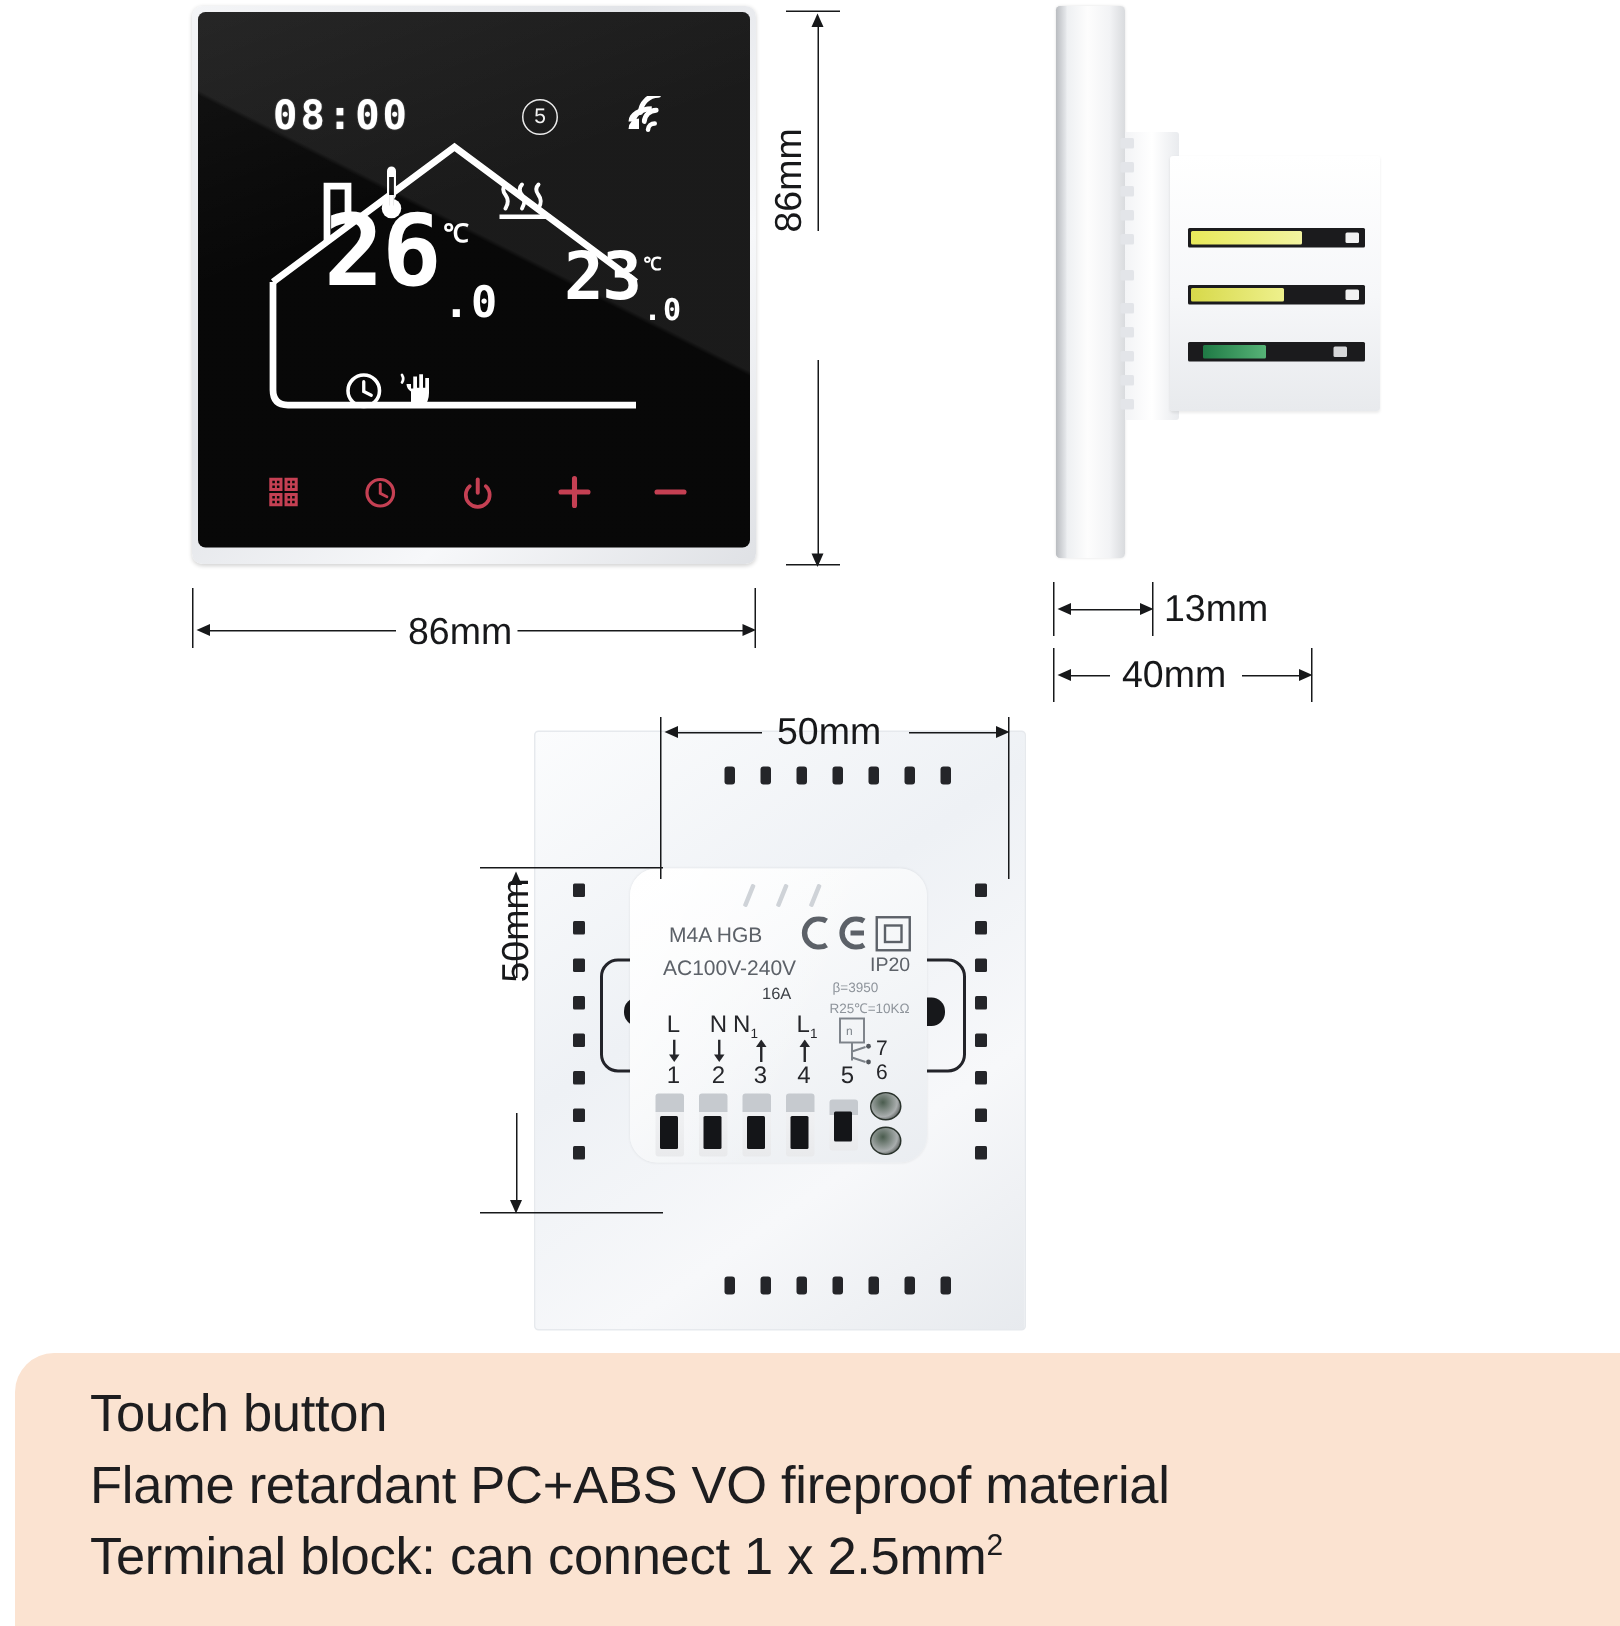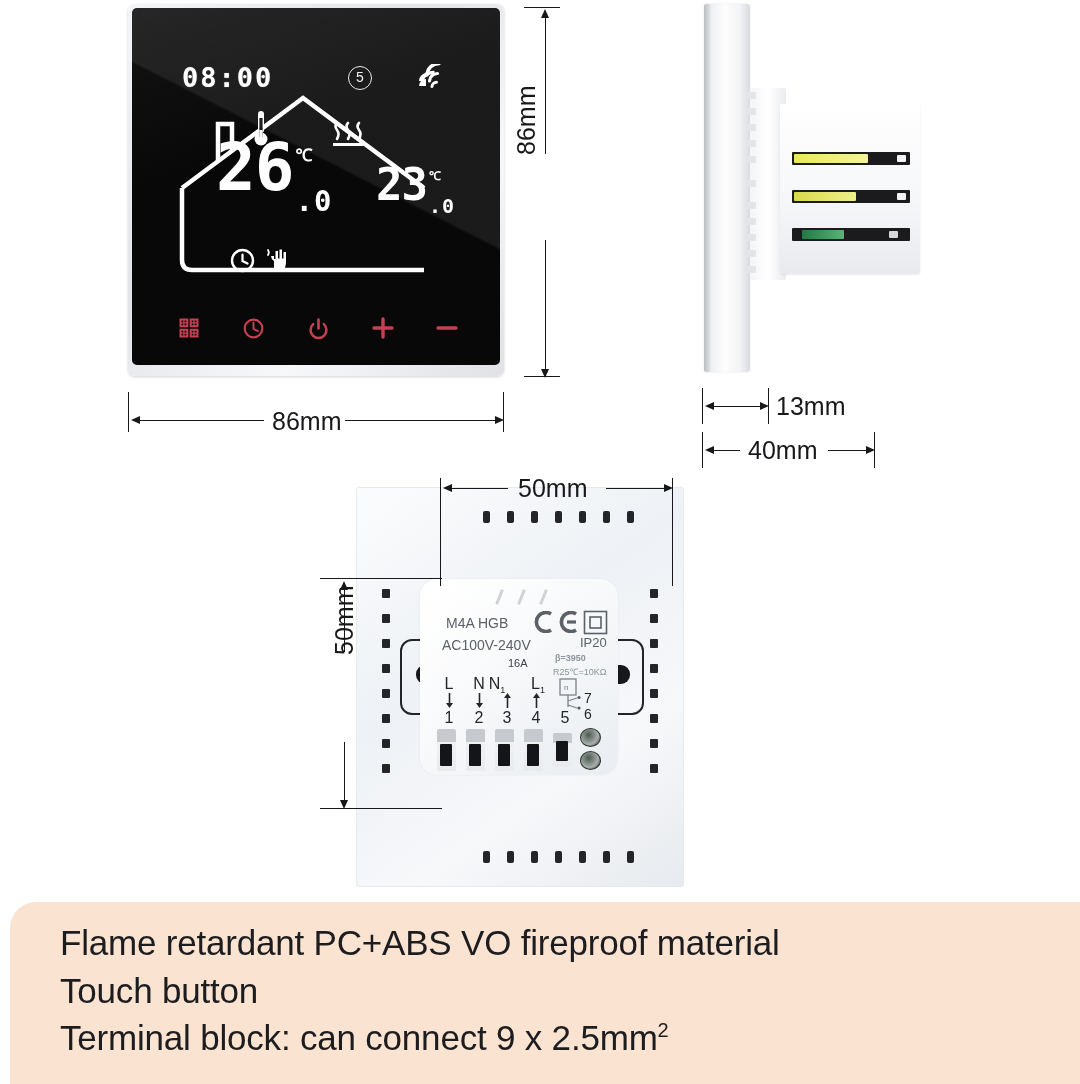--- a/index.html
+++ b/index.html
@@ -662,21 +662,21 @@
       <path d="M33 11 h9" stroke="#5c6168" stroke-width="3.2"></path>
     </svg>
 
     <svg style="position:absolute; left:163px; top:31px;" width="25" height="25" viewBox="0 0 25 25">
       <rect x="1.5" y="1.5" width="22" height="22" stroke="#5c6168" stroke-width="1.6" fill="none"></rect>
       <rect x="7" y="7" width="11" height="11" stroke="#5c6168" stroke-width="1.6" fill="none"></rect>
     </svg>
     <div class="mod-text" style="left:160px; top:56px; font-size:13px;">IP20</div>
 
     <div class="mod-text" style="left:88px; top:78px; font-size:11px; color:#3d4147;">16A</div>
-    <div class="mod-text" style="left:135px; top:74px; font-size:9px; color:#8e949b;font-weight:bold;">β=3950</div>
+    <div class="mod-text" style="left:135px; top:74px; font-size:9px; color:#8e949b;">β=3950</div>
     <div class="mod-text" style="left:133px; top:86px; font-size:9px; color:#8e949b;">R25℃=10KΩ</div>
 
     <svg style="position:absolute; left:138px; top:98px;" width="44" height="44" viewBox="0 0 44 44">
       <rect x="2" y="2" width="16" height="16" stroke="#7d838a" stroke-width="1.3" fill="none"></rect>
       <text x="6" y="13" font-family="Liberation Sans, sans-serif" font-size="8" fill="#7d838a">n</text>
       <path d="M10 18 L10 30 M10 24 L19 21 M10 28 L19 31" stroke="#7d838a" stroke-width="1.3" fill="none"></path>
       <circle cx="21" cy="20.5" r="1.6" fill="#53585e"></circle>
       <circle cx="21" cy="31" r="1.6" fill="#53585e"></circle>
     </svg>
     <div class="term-label" style="left:164px; top:111px; font-size:14px;">7</div>
@@ -755,16 +755,16 @@
   <div class="tickline" style="left:320px; top:578px; width:122px; height:1.4px; background:#17181a;"></div>
   <div class="tickline" style="left:320px; top:808px; width:122px; height:1.4px; background:#17181a;"></div>
   <div class="dimline v" style="left:344px; top:584px; height:68px;"></div>
   <div class="dimline v" style="left:344px; top:742px; height:64px;"></div>
   <div class="arrowU" style="left:340px; top:581px;"></div>
   <div class="arrowD" style="left:340px; top:800px;"></div>
   <div class="dimtext" style="left:330px; top:655px; font-size:25px; transform: rotate(-90deg); transform-origin: left top; width:90px;">50mm</div>
 </div>
 
 <div id="caption-panel">
+  <p>Touch button</p>
   <p>Flame retardant PC+ABS VO fireproof material</p>
-  <p>Touch button</p>
-  <p><span>Terminal block: can connect 9 x 2.5mm</span><sup>2</sup></p>
+  <p><span>Terminal block: can connect 1 x 2.5mm</span><sup>2</sup></p>
 </div>
 
 </body></html>

